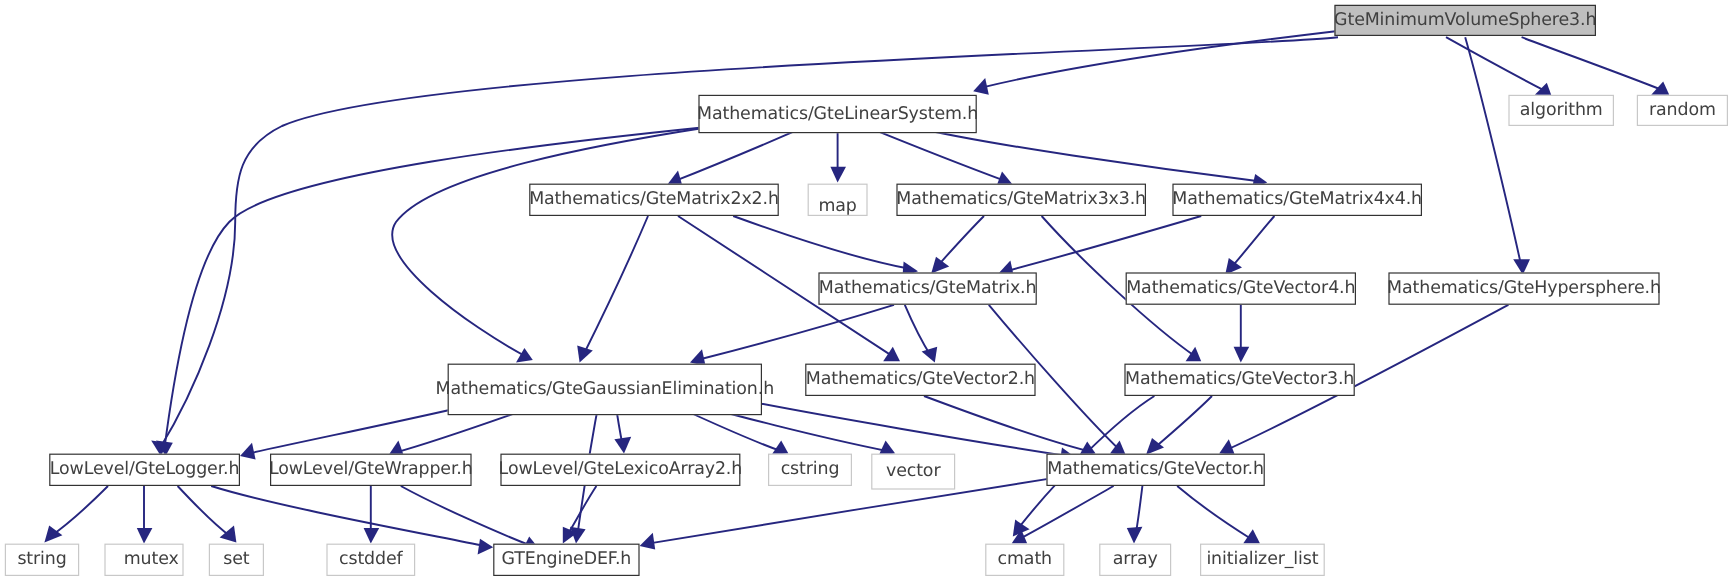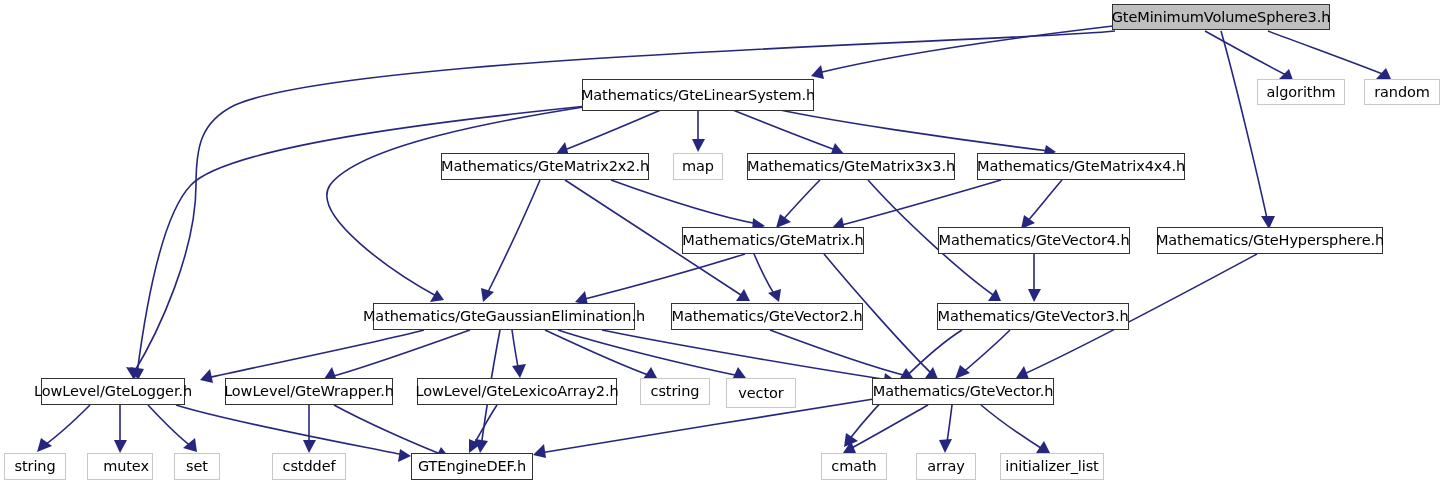--- a/index.html
+++ b/index.html
@@ -33,21 +33,21 @@
   }
   .node-box {
     position: absolute;
     box-sizing: border-box;
     display: flex;
     align-items: center;
     justify-content: center;
     white-space: nowrap;
     background: #ffffff;
     border: 1px solid #c8c8c8;
-    color: #000000;
+    color: #404040;
     font-size: 14.5px;
     line-height: 1;
     letter-spacing: -0.1px;
   }
   .node-box.project {
     border: 1.5px solid #333333;
   }
   .node-box.root {
     background: #bfbfbf;
     border: 1.5px solid #333333;
@@ -159,48 +159,48 @@
     </div>
     <div class="node-box" style="left: 1364px; top: 79px; width: 76px; height: 26px;">
       <span class="node-label">random</span>
     </div>
     <div class="node-box project" style="left: 582px; top: 79px; width: 232px; height: 32px;">
       <span class="node-label">Mathematics/GteLinearSystem.h</span>
     </div>
     <div class="node-box project" style="left: 441px; top: 153px; width: 208px; height: 27px;">
       <span class="node-label">Mathematics/GteMatrix2x2.h</span>
     </div>
-    <div class="node-box" style="left: 673px; top: 153px; width: 50px; height: 27px;">
+    <div class="node-box" style="left: 673px; top: 153px; width: 50px; height: 27px; align-items: flex-end;">
       <span class="node-label">map</span>
     </div>
     <div class="node-box project" style="left: 747px; top: 153px; width: 208px; height: 27px;">
       <span class="node-label">Mathematics/GteMatrix3x3.h</span>
     </div>
     <div class="node-box project" style="left: 977px; top: 153px; width: 208px; height: 27px;">
       <span class="node-label">Mathematics/GteMatrix4x4.h</span>
     </div>
     <div class="node-box project" style="left: 682px; top: 227px; width: 182px; height: 27px;">
       <span class="node-label">Mathematics/GteMatrix.h</span>
     </div>
     <div class="node-box project" style="left: 938px; top: 227px; width: 192px; height: 27px;">
       <span class="node-label">Mathematics/GteVector4.h</span>
     </div>
     <div class="node-box project" style="left: 1157px; top: 227px; width: 226px; height: 27px;">
       <span class="node-label">Mathematics/GteHypersphere.h</span>
     </div>
-    <div class="node-box project" style="left: 373px; top: 303px; width: 262px; height: 27px;">
+    <div class="node-box project" style="left: 373px; top: 303px; width: 262px; height: 43px;">
       <span class="node-label">Mathematics/GteGaussianElimination.h</span>
     </div>
     <div class="node-box project" style="left: 671px; top: 303px; width: 192px; height: 27px;">
       <span class="node-label">Mathematics/GteVector2.h</span>
     </div>
     <div class="node-box project" style="left: 937px; top: 303px; width: 192px; height: 27px;">
       <span class="node-label">Mathematics/GteVector3.h</span>
     </div>
-    <div class="node-box project" style="left: 41px; top: 378px; width: 144px; height: 27px;">
+    <div class="node-box project" style="left: 41px; top: 378px; width: 159px; height: 27px;">
       <span class="node-label">LowLevel/GteLogger.h</span>
     </div>
     <div class="node-box project" style="left: 225px; top: 378px; width: 168px; height: 27px;">
       <span class="node-label">LowLevel/GteWrapper.h</span>
     </div>
     <div class="node-box project" style="left: 417px; top: 378px; width: 200px; height: 27px;">
       <span class="node-label">LowLevel/GteLexicoArray2.h</span>
     </div>
     <div class="node-box" style="left: 640px; top: 378px; width: 70px; height: 27px;">
       <span class="node-label">cstring</span>

